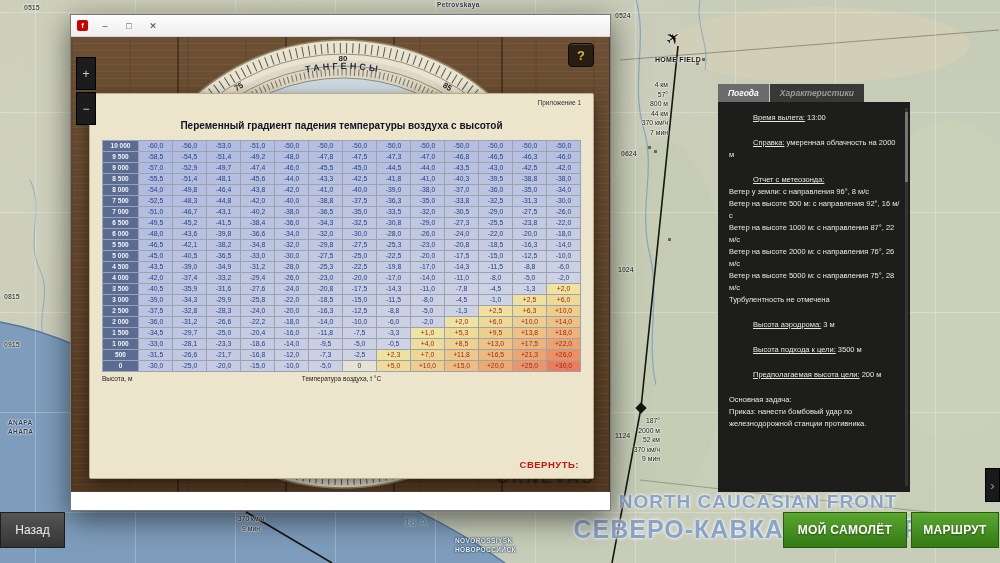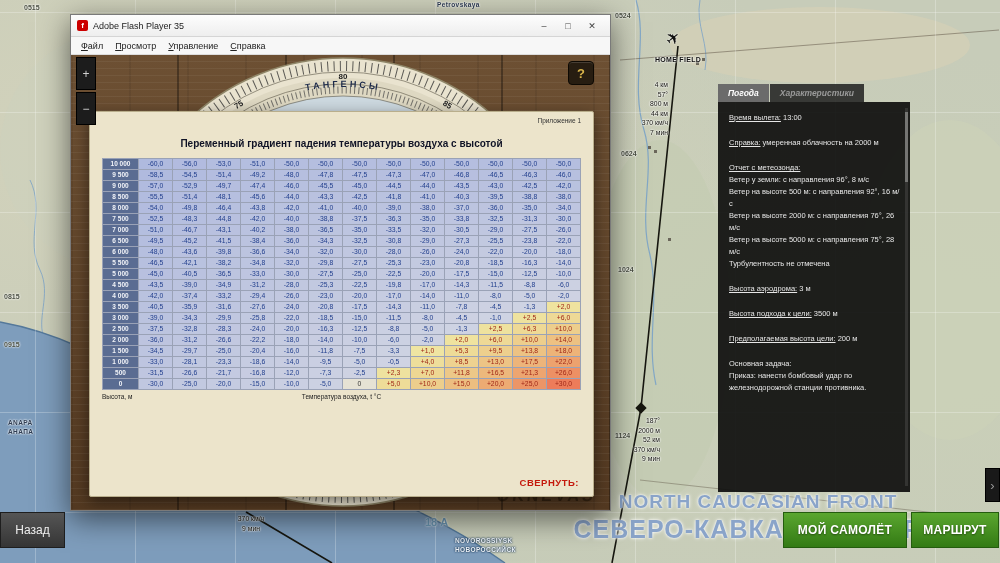--- a/index.html
+++ b/index.html
@@ -20,21 +20,21 @@
   .city-label{position:absolute;font-size:6.5px;font-weight:bold;letter-spacing:.4px;line-height:8.5px;}
   .city-label.land{color:#2e3c52;text-shadow:0 0 2px #fff,0 0 2px #fff;}
   .city-label.sea{color:#edf2f8;text-shadow:0 0 2px #1d3a57,0 0 2px #1d3a57;}
   .route-label{position:absolute;font-size:6.8px;line-height:9.5px;color:#13130d;
                text-shadow:0 0 2px #fff,0 0 2px #fff,0 0 2px #fff;}
   .home-field{position:absolute;left:640px;top:56px;width:76px;text-align:center;
               font-size:7px;font-weight:bold;letter-spacing:.3px;color:#101010;
               text-shadow:0 0 2px #fff,0 0 2px #fff;z-index:6;}
   .plane-icon{position:absolute;left:666px;top:28px;font-size:17px;color:#101010;
               transform:rotate(-38deg);z-index:6;text-shadow:0 0 2px #fff;}
-  .road-label{position:absolute;left:425px;top:516px;font-size:11px;font-weight:bold;
+  .road-label{position:absolute;left:404px;top:516px;font-size:11px;font-weight:bold;
               color:#6d98b5;text-shadow:0 0 2px #fff;z-index:6;}
   .front-title{position:absolute;z-index:8;text-align:center;font-weight:bold;color:#8aa4c9;
                letter-spacing:1px;text-shadow:0 0 2px #fff,0 0 4px rgba(255,255,255,.85);}
   .front-en{left:598px;top:491px;width:320px;font-size:19px;}
   .front-ru{left:540px;top:515px;width:470px;font-size:25px;}
 
   
   .tool-btn{position:absolute;left:76px;width:20px;height:33px;z-index:40;background:#1c1c1c;
             border:1px solid #000;color:#cfcfcf;font-size:12px;display:flex;align-items:center;
             justify-content:center;cursor:pointer;}
@@ -90,21 +90,21 @@
   .tab{padding:0 10px;line-height:18px;font-size:8.5px;font-style:italic;font-weight:bold;
        cursor:pointer;}
   .tab.active{background:#6b6b6b;color:#fff;}
   .tab.inactive{background:rgba(30,30,30,.85);color:#9a9a9a;}
   .panel-body{position:relative;height:390px;background:rgba(10,10,10,.9);overflow:hidden;
               padding:10px 9px 0 11px;}
   .mission-title{margin:4px 0 13px;text-align:center;font-size:12px;font-weight:bold;color:#fff;
                  line-height:1.25;}
   .m-line{font-size:7.5px;color:#e6e6e6;line-height:12px;}
   .m-line.gap{margin-top:13px;}
-  .lbl{text-decoration:underline;}
+  .lbl{text-decoration:underline;margin-left:24px;}
   .scroll-track{position:absolute;right:2px;top:6px;bottom:6px;width:3px;background:rgba(255,255,255,.10);}
   .scroll-thumb{position:absolute;right:2px;top:10px;width:3px;height:70px;background:rgba(255,255,255,.32);cursor:pointer;}
 
   
   .btn{position:absolute;top:512px;height:36px;z-index:30;display:flex;align-items:center;
        justify-content:center;cursor:pointer;}
   .btn-back{left:0;width:65px;background:linear-gradient(#555,#353535);border:1px solid #1e1e1e;
             color:#eee;font-size:12px;}
   .btn-green{background:linear-gradient(#5aa62f,#337a14);border:1px solid #245c0e;color:#fff;
              font-weight:bold;font-size:12px;letter-spacing:.3px;text-shadow:0 1px 2px rgba(0,0,0,.45);}
@@ -196,31 +196,24 @@
     <div class="home-field">HOME FIELD</div>
   </div>
 
   <div class="tool-btn" style="top:57px">+</div>
   <div class="tool-btn" style="top:92px">−</div>
   <div class="chevron-btn">›</div>
 
   <div class="flash-window">
     <div class="titlebar">
       <div class="flash-icon">f</div>
-      <div class="win-title">Adobe Flash Player 35</div>
       <div class="win-ctl">–</div>
       <div class="win-ctl">□</div>
       <div class="win-ctl">✕</div>
     </div>
-    <div class="menubar" id="menu-bar">
-        <span class="menu-item">Файл</span>
-        <span class="menu-item">Просмотр</span>
-        <span class="menu-item">Управление</span>
-        <span class="menu-item">Справка</span>
-      </div>
 
     <div class="wood">
 
       <svg class="disc-svg" width="539" height="455" viewBox="0 0 539 455">
         <circle cx="272" cy="227" r="224" fill="#e9e3cf" stroke="#8f8668" stroke-width="1.5"></circle>
         <circle cx="272" cy="227" r="216" fill="none" stroke="#2a2a2a" stroke-width="10" stroke-dasharray="1,5.3" opacity="0.75"></circle>
         <circle cx="272" cy="227" r="204" fill="#ded8c2"></circle>
         <circle cx="272" cy="227" r="192" fill="none" stroke="#444" stroke-width="7" stroke-dasharray="1,3.2" opacity="0.7"></circle>
         <circle cx="272" cy="227" r="186" fill="#cdd9e0"></circle>
         <circle cx="272" cy="227" r="150" fill="#d9e3e8"></circle>
@@ -602,20 +595,21 @@
       <div class="tab active">Погода</div>
       <div class="tab inactive">Характеристики</div>
     </div>
     <div class="panel-body">
       <div id="mission-lines">
           <div class="m-line"><span class="lbl">Время вылета:</span> 13:00</div>
           <div class="m-line gap"><span class="lbl">Справка:</span> умеренная облачность на 2000 м</div>
           <div class="m-line gap"><span class="lbl">Отчет с метеозонда:</span></div>
           <div class="m-line">Ветер у земли: с направления 96°, 8 м/с</div>
           <div class="m-line">Ветер на высоте 500 м: с направления 92°, 16 м/с</div>
+          <div class="m-line">Ветер на высоте 1000 м: с направления 87°, 22 м/с</div>
           <div class="m-line">Ветер на высоте 2000 м: с направления 76°, 26 м/с</div>
           <div class="m-line">Ветер на высоте 5000 м: с направления 75°, 28 м/с</div>
           <div class="m-line">Турбулентность не отмечена</div>
           <div class="m-line gap"><span class="lbl">Высота аэродрома:</span> 3 м</div>
           <div class="m-line gap"><span class="lbl">Высота подхода к цели:</span> 3500 м</div>
           <div class="m-line gap"><span class="lbl">Предполагаемая высота цели:</span> 200 м</div>
           <div class="m-line gap">Основная задача:</div>
           <div class="m-line">Приказ: нанести бомбовый удар по железнодорожной станции противника.</div>
         </div>
       <div class="scroll-track"></div>

